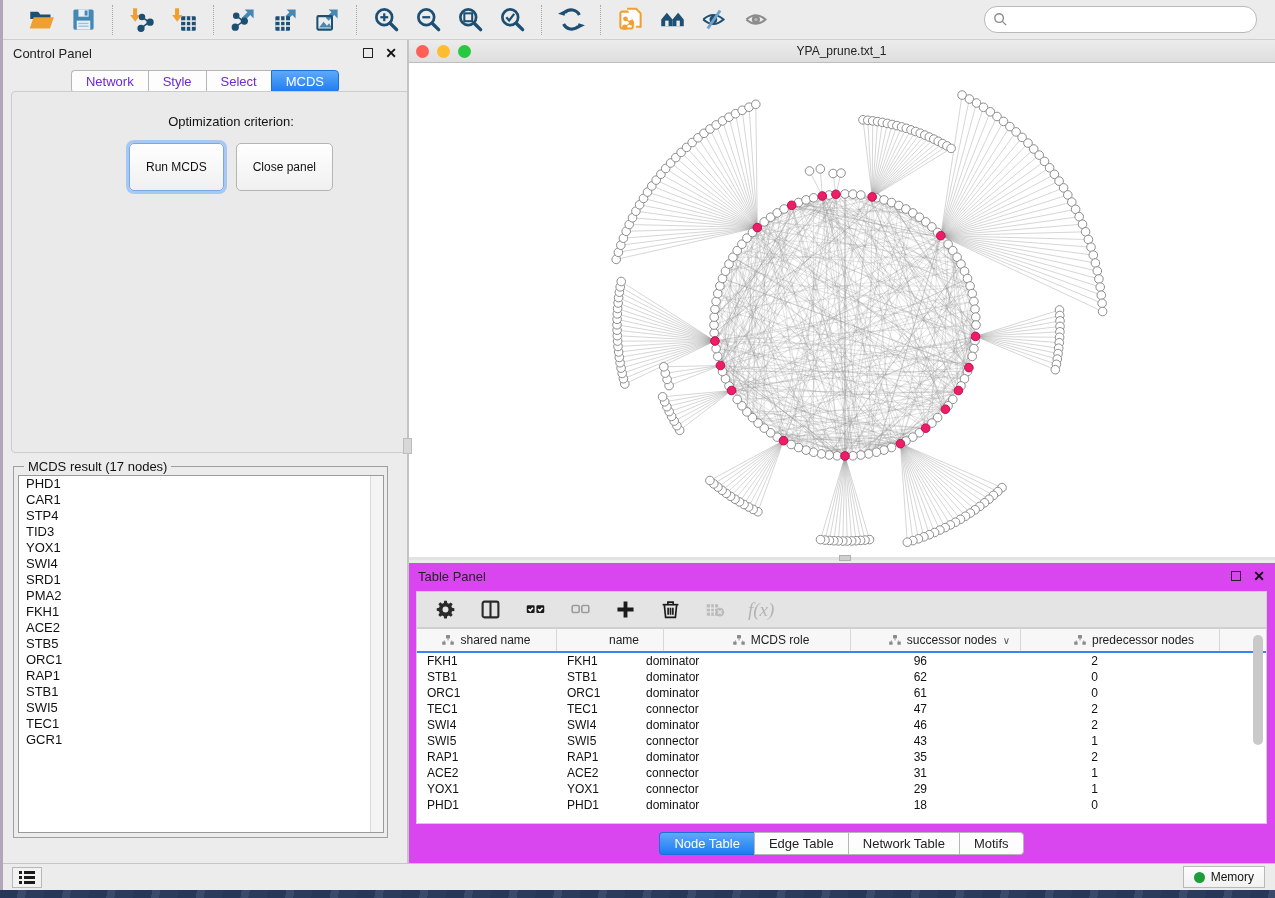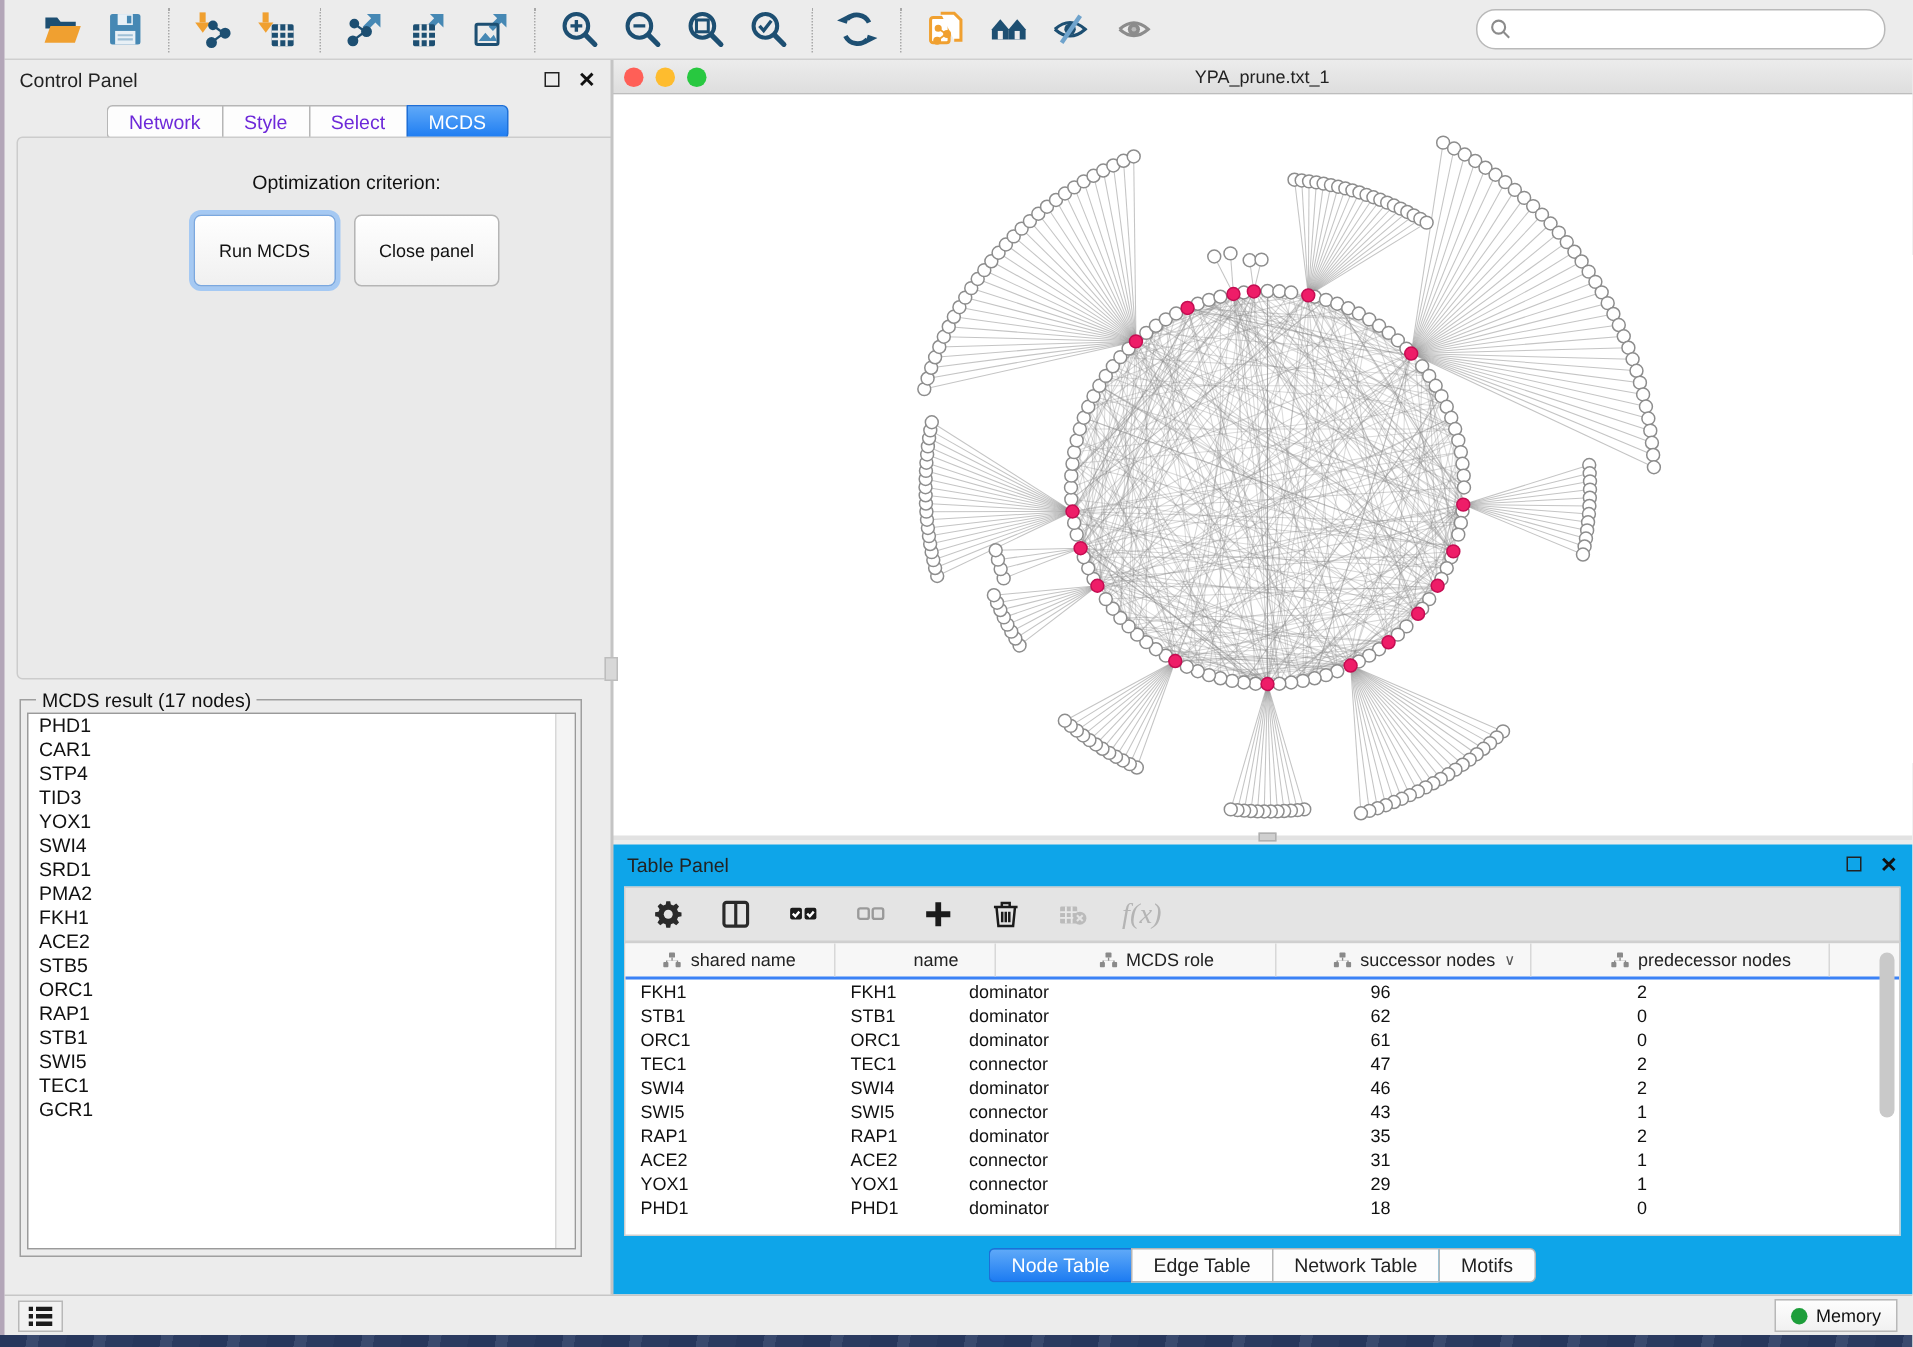--- a/index.html
+++ b/index.html
@@ -64,21 +64,21 @@
   .tl { width:13px; height:13px; border-radius:50%; cursor:pointer; }
   .net-title { font-size:12px; color:#222; }
   .net-canvas { width:867px; height:497px; background:#fff; position:relative; }
   .net-canvas svg { display:block; }
   .h-split { position:absolute; left:0; bottom:0px; width:867px; height:3px; background:#e2e2e2; }
   .h-handle { position:absolute; left:431px; bottom:-1px; width:12px; height:6px; background:#cfcfcf; border:1px solid #b0b0b0; }
   .v-split { position:absolute; left:407px; top:40px; width:2px; height:823px; background:#c4c4c4; z-index:5; }
   .v-handle { position:absolute; left:403px; top:438px; width:9px; height:16px; background:#d8d8d8; border:1px solid #bdbdbd; z-index:6; }
 
   
-  .table-panel { position:absolute; left:408px; top:563px; width:867px; height:300px; background:#0ea5e9; }
+  .table-panel { position:absolute; left:408px; top:563px; width:867px; height:300px; background:#d946ef; }
   .tp-toolbar { position:absolute; left:8px; top:28px; width:851px; height:37px; background:#e4e4e4;
      border:1px solid #d0d0d0; display:flex; align-items:center; gap:21px; padding-left:16px; }
   .tp-btn { width:24px; height:24px; display:flex; align-items:center; justify-content:center; cursor:pointer; }
   .tp-btn svg { width:21px; height:21px; }
   .tp-fx { font-family:"Liberation Serif", serif; font-style:italic; font-size:19px; color:#b4b4b4; }
   .grid { position:absolute; left:8px; top:65px; width:851px; height:196px; background:#fff; border:1px solid #cfcfcf; }
   .grid-head { display:flex; height:24px; background:#f7f7f7; border-bottom:2px solid #3b82f6;gap:28px; }
   .gh-cell { display:flex; align-items:center; justify-content:center; gap:6px; font-size:12px; color:#222;
      border-right:1px solid #d8d8d8; cursor:pointer; }
   .gh-cell svg.tree { width:12px; height:12px; }

